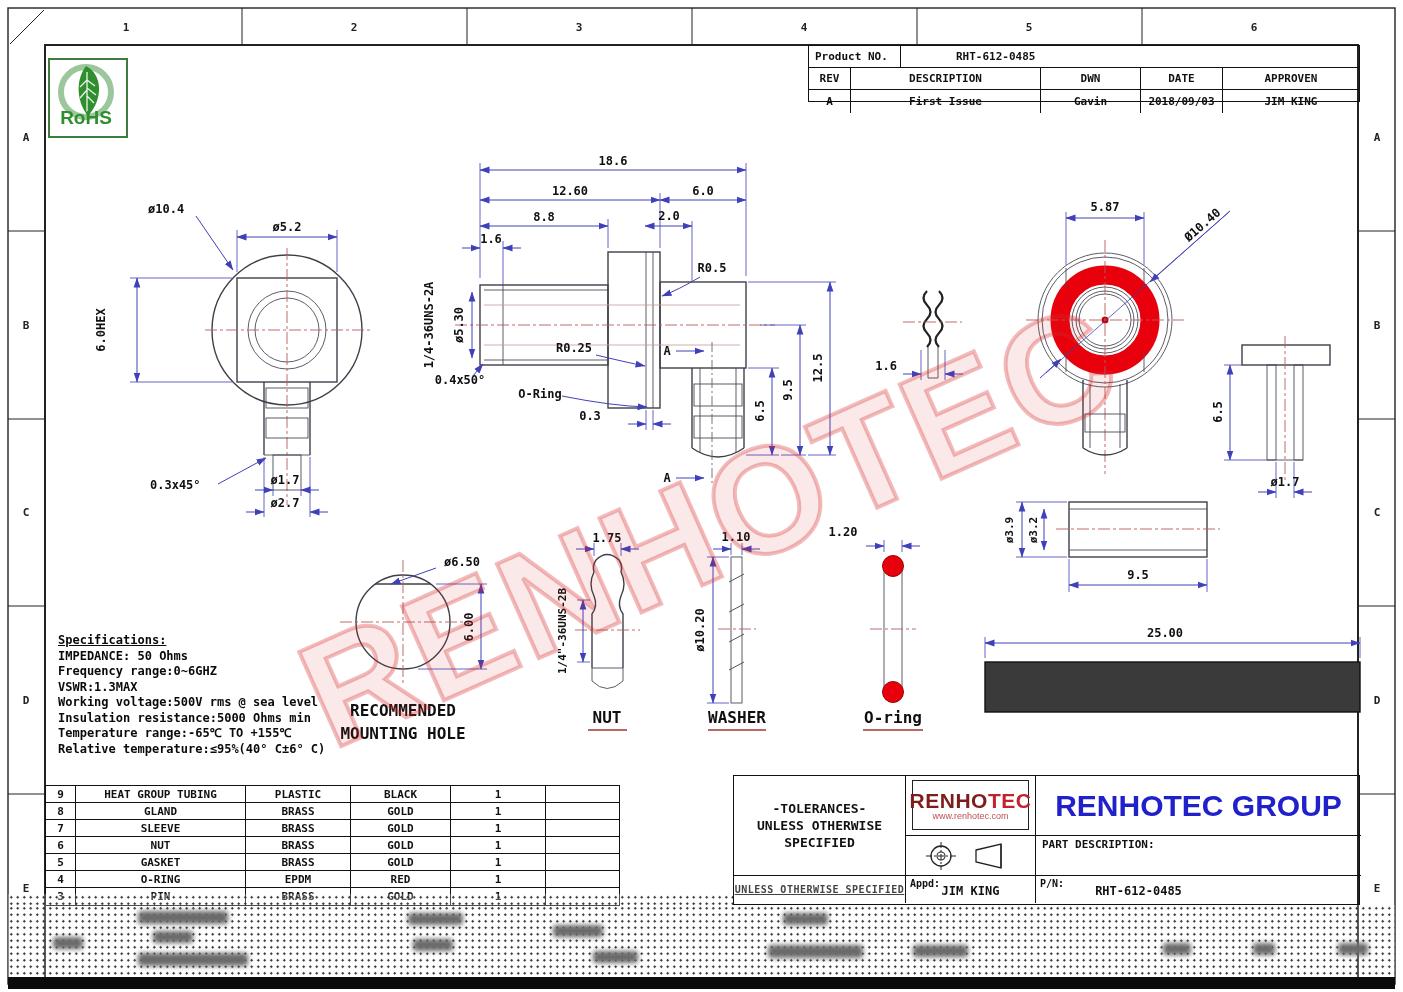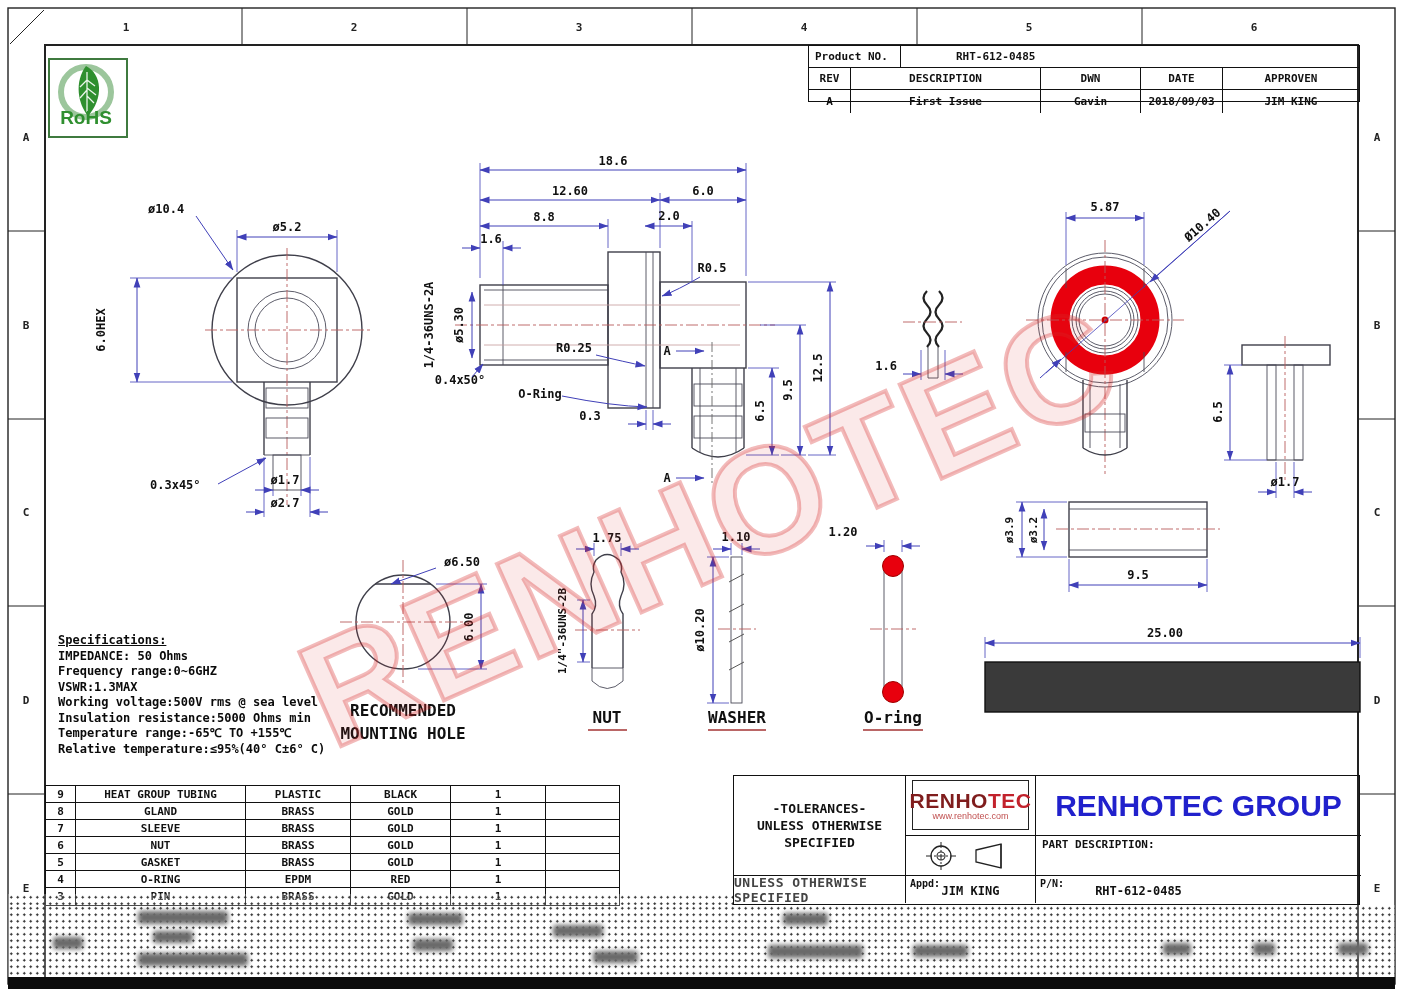--- a/index.html
+++ b/index.html
@@ -41,22 +41,22 @@
   .ptbl .c:last-child{border-right:none;}
   
   .tblock{position:absolute;left:733px;top:775px;width:627px;height:130px;border:1.5px solid #111;
     box-sizing:border-box;z-index:3;color:#111;}
   .tblock .cell{position:absolute;box-sizing:border-box;}
   .brb{border-right:1.5px solid #111;border-bottom:1.5px solid #111;}
   .br{border-right:1.5px solid #111;}
   .bb{border-bottom:1.5px solid #111;}
   .tol{display:flex;flex-direction:column;align-items:center;justify-content:center;
     font-weight:bold;font-size:13px;line-height:17px;}
-  .tinytxt{display:flex;align-items:center;justify-content:center;font-weight:bold;font-size:13px;
-    color:#444;letter-spacing:0.5px;}
+  .tinytxt{display:flex;align-items:center;justify-content:center;font-weight:bold;font-size:10px;
+    color:#444;letter-spacing:0.5px;text-decoration:underline;}
   .logobox{margin:4px 6px;border:1.5px solid #222;height:48px;display:flex;flex-direction:column;
     align-items:center;justify-content:center;line-height:1.1;}
   .logomain{font-family:"Liberation Sans",sans-serif;font-weight:bold;font-size:21px;letter-spacing:0.5px;}
   .logoblue{color:#7f1d1d;}
   .logored{color:#c2222c;}
   .logourl{font-size:9px;color:#c05050;font-family:"Liberation Sans",sans-serif;}
   .company{display:flex;align-items:center;justify-content:center;
     font-family:"Liberation Sans",sans-serif;font-weight:bold;font-size:30px;color:#2121cc;}
   .desc{font-weight:bold;font-size:11px;padding:2px 6px;}
   .descval{text-align:right;font-size:12px;margin-top:2px;padding-right:8px;}

